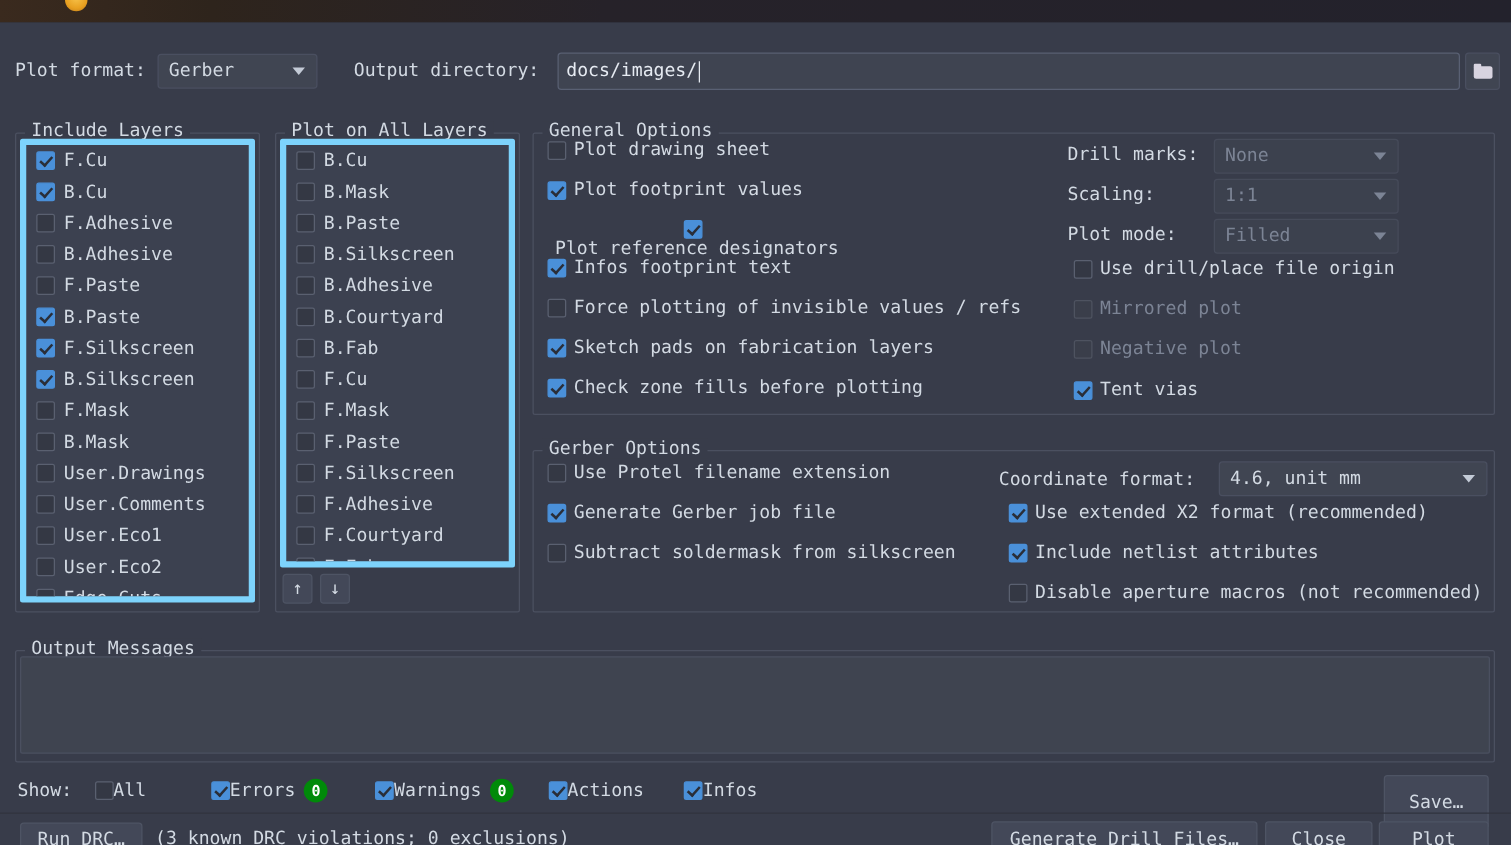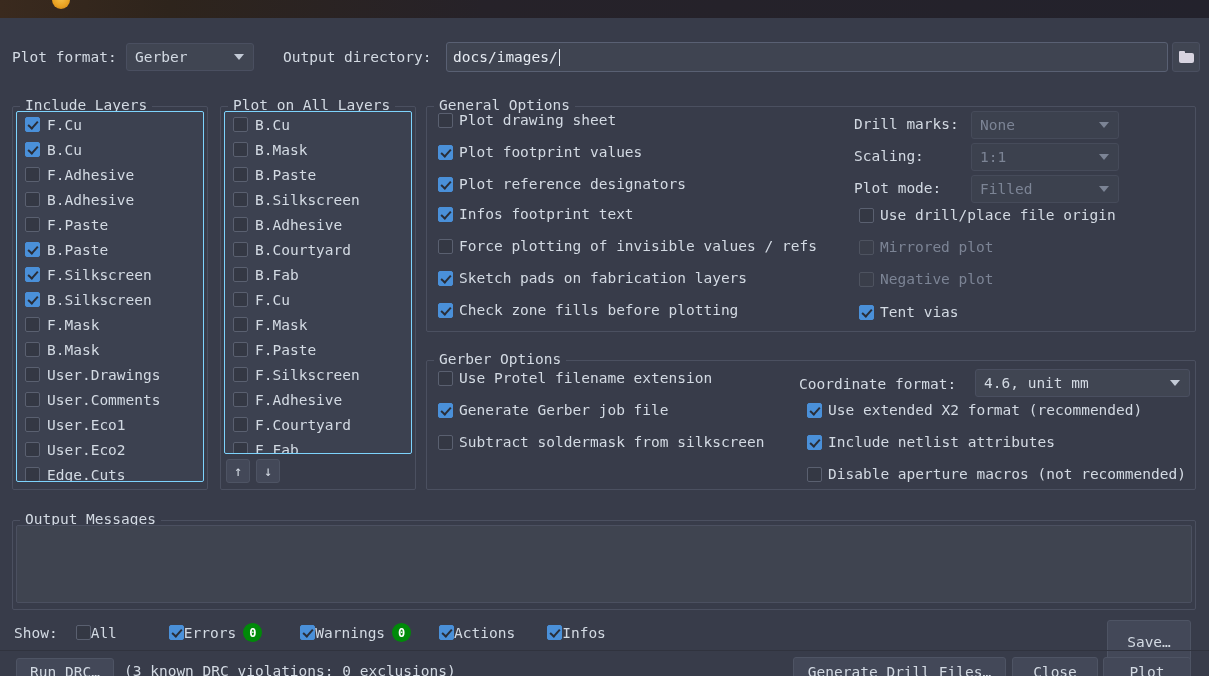--- a/index.html
+++ b/index.html
@@ -86,21 +86,21 @@
   }
 
   #grp-include { left: 12px; top: 88px; width: 196px; height: 384px; }
   #grp-plotall { left: 220px; top: 88px; width: 196px; height: 384px; }
   #grp-general { left: 426px; top: 88px; width: 770px; height: 226px; }
   #grp-gerber  { left: 426px; top: 342px; width: 770px; height: 130px; }
   #grp-output  { left: 12px; top: 502px; width: 1184px; height: 90px; }
 
   .listbox {
     position: absolute; left: 4px; top: 5px; right: 4px;
-    background: #3c4150; border: 1px solid #7dd3fc; border-radius: 2px;
+    background: #3c4150; border: 5px solid #7dd3fc; border-radius: 2px;
     overflow: hidden;
   }
   #include-list { height: 371px; }
   #plotall-list { height: 343px; }
 
   .li {
     height: 25px; display: flex; align-items: center; padding-left: 8px;
     font-size: 14.5px; color: #d3dae3; white-space: nowrap;
   }
   .li .litext { margin-left: 7px; }
@@ -326,21 +326,21 @@
     <div class="gtitle">General Options</div>
     <div id="general-left">
         <div class="optrow" style="left: 12px; top: 6px;">
           <span class="cb"></span>
           <span class="otext">Plot drawing sheet</span>
         </div>
         <div class="optrow" style="left: 12px; top: 38px;">
           <span class="cb on"></span>
           <span class="otext">Plot footprint values</span>
         </div>
-        <div class="optrow" style="left: 12px; top: 70px;">
+        <div class="optrow" style="left: 12px; top: 70px; flex-direction: column;">
           <span class="cb on"></span>
           <span class="otext">Plot reference designators</span>
         </div>
         <div class="optrow" style="left: 12px; top: 100px;">
           <span class="cb on"></span>
           <span class="otext">Infos footprint text</span>
         </div>
         <div class="optrow" style="left: 12px; top: 132px;">
           <span class="cb"></span>
           <span class="otext">Force plotting of invisible values / refs</span>

